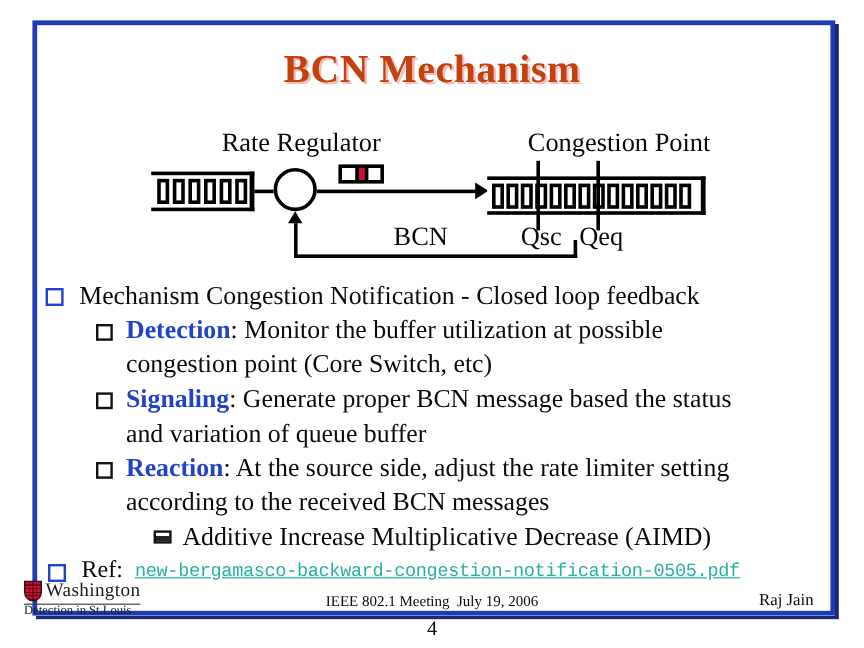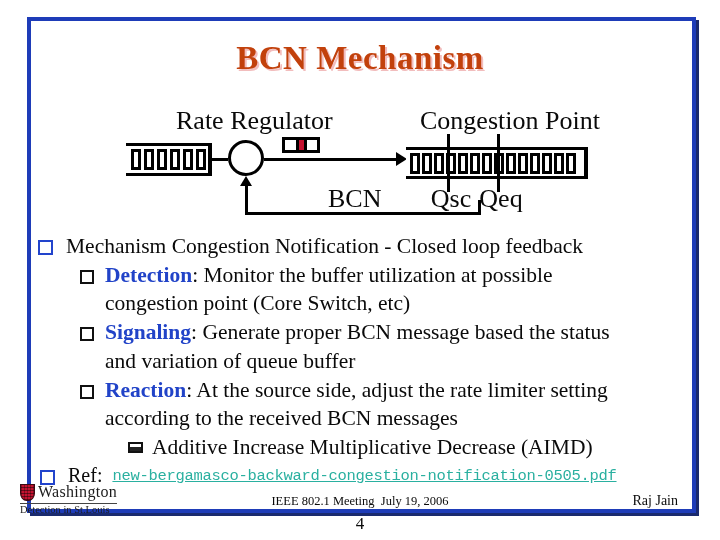--- a/index.html
+++ b/index.html
@@ -4,21 +4,21 @@
 <style>
   html,body{margin:0;padding:0;background:#fff;}
   .slide{position:relative;width:720px;height:540px;background:#fff;overflow:hidden;
          font-family:"Liberation Serif",serif;color:#0a0a0a;}
   .frame{position:absolute;left:27px;top:17px;width:661px;height:488px;
          border:4px solid #1e3cb8;box-shadow:3px 3px 0 #1a2a6e;box-sizing:content-box;}
   .title{position:absolute;left:0;top:40px;width:100%;margin:0;text-align:center;
          font-size:33px;font-weight:bold;color:#c2410c;text-shadow:2px 2px 0 #f2bdbd;letter-spacing:.5px;}
 
   
-  .dlabel{position:absolute;font-size:26px;white-space:nowrap;}
+  .dlabel{position:absolute;font-size:22px;white-space:nowrap;}
   .lbl-rate{left:176px;top:106px;width:150px;text-align:center;}
   .lbl-cong{left:420px;top:106px;width:172px;text-align:right;}
   .lbl-bcn{left:328px;top:184px;}
   .lbl-qsc{left:427px;top:184px;width:48px;text-align:center;}
   .lbl-qeq{left:476px;top:184px;width:50px;text-align:center;}
 
   .queue{position:absolute;display:flex;align-items:center;box-sizing:border-box;
          border:solid #000;border-width:3px 4px 3px 0;background:#fff;}
   .q-left{left:126px;top:143px;width:86px;height:33px;gap:3px;padding-left:5px;}
   .q-right{left:406px;top:147px;width:182px;height:32px;gap:2px;padding-left:4px;}
@@ -58,21 +58,21 @@
 
   
   .ref{position:absolute;left:40px;top:464px;display:flex;align-items:flex-start;font-size:20px;}
   .ref .sq-blue{margin-top:6px;}
   .ref-label{margin-right:10px;}
   .ref a{font-family:"Liberation Mono","DejaVu Sans Mono",monospace;font-size:15.5px;
          color:#2ab0a0;text-decoration:underline;letter-spacing:-.3px;position:relative;top:3px;}
 
   
   .logo{position:absolute;left:20px;top:484px;line-height:1;}
-  .logo-top{display:flex;align-items:flex-start;gap:3px;}
+  .logo-top{display:flex;align-items:center;gap:3px;}
   .shield{flex:none;width:13px;height:15px;border:1px solid #3a0a12;border-radius:0 0 45% 45%;
           background:repeating-linear-gradient(0deg,rgba(0,0,0,.45) 0 1px,transparent 1px 3px),
                      repeating-linear-gradient(90deg,rgba(0,0,0,.3) 0 1px,transparent 1px 3px),#c41230;}
   .logo-wash{font-size:16px;color:#1c1c1c;letter-spacing:.3px;}
   .logo-univ{font-size:10.5px;color:#1c1c1c;border-top:1px solid #444;margin-top:2px;padding-top:1px;white-space:nowrap;}
   .meeting{position:absolute;left:0;right:0;top:494px;text-align:center;font-size:12.5px;white-space:pre;}
   .author{position:absolute;right:42px;top:493px;font-size:14px;}
   .pagenum{position:absolute;left:0;right:0;top:514px;text-align:center;font-size:17px;}
 </style>
 </head>

